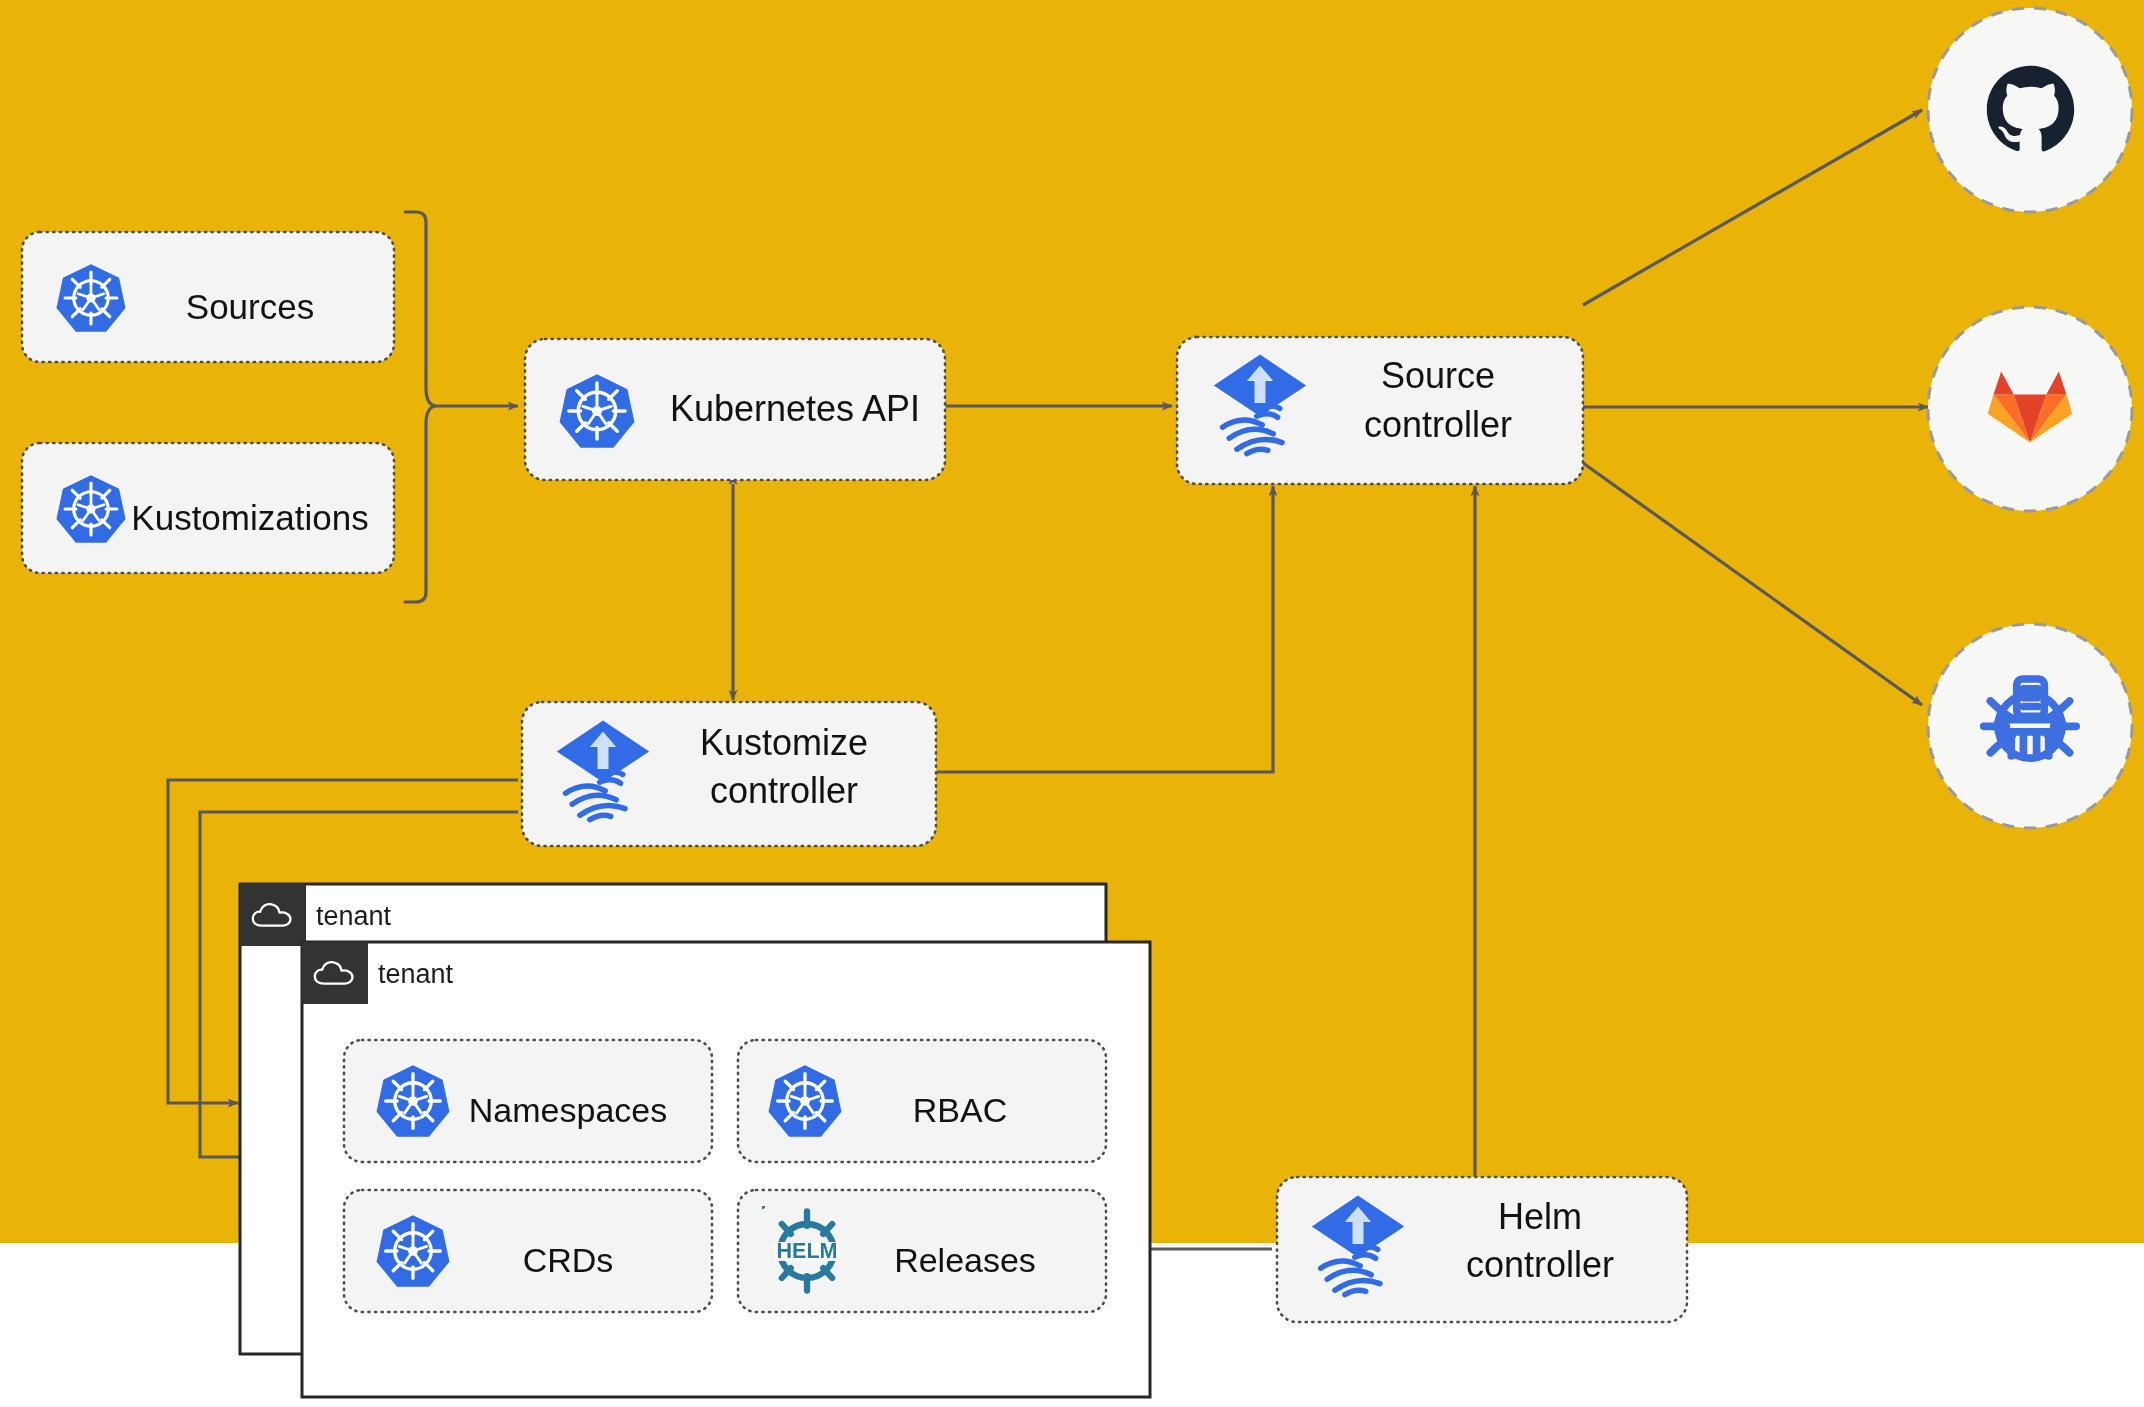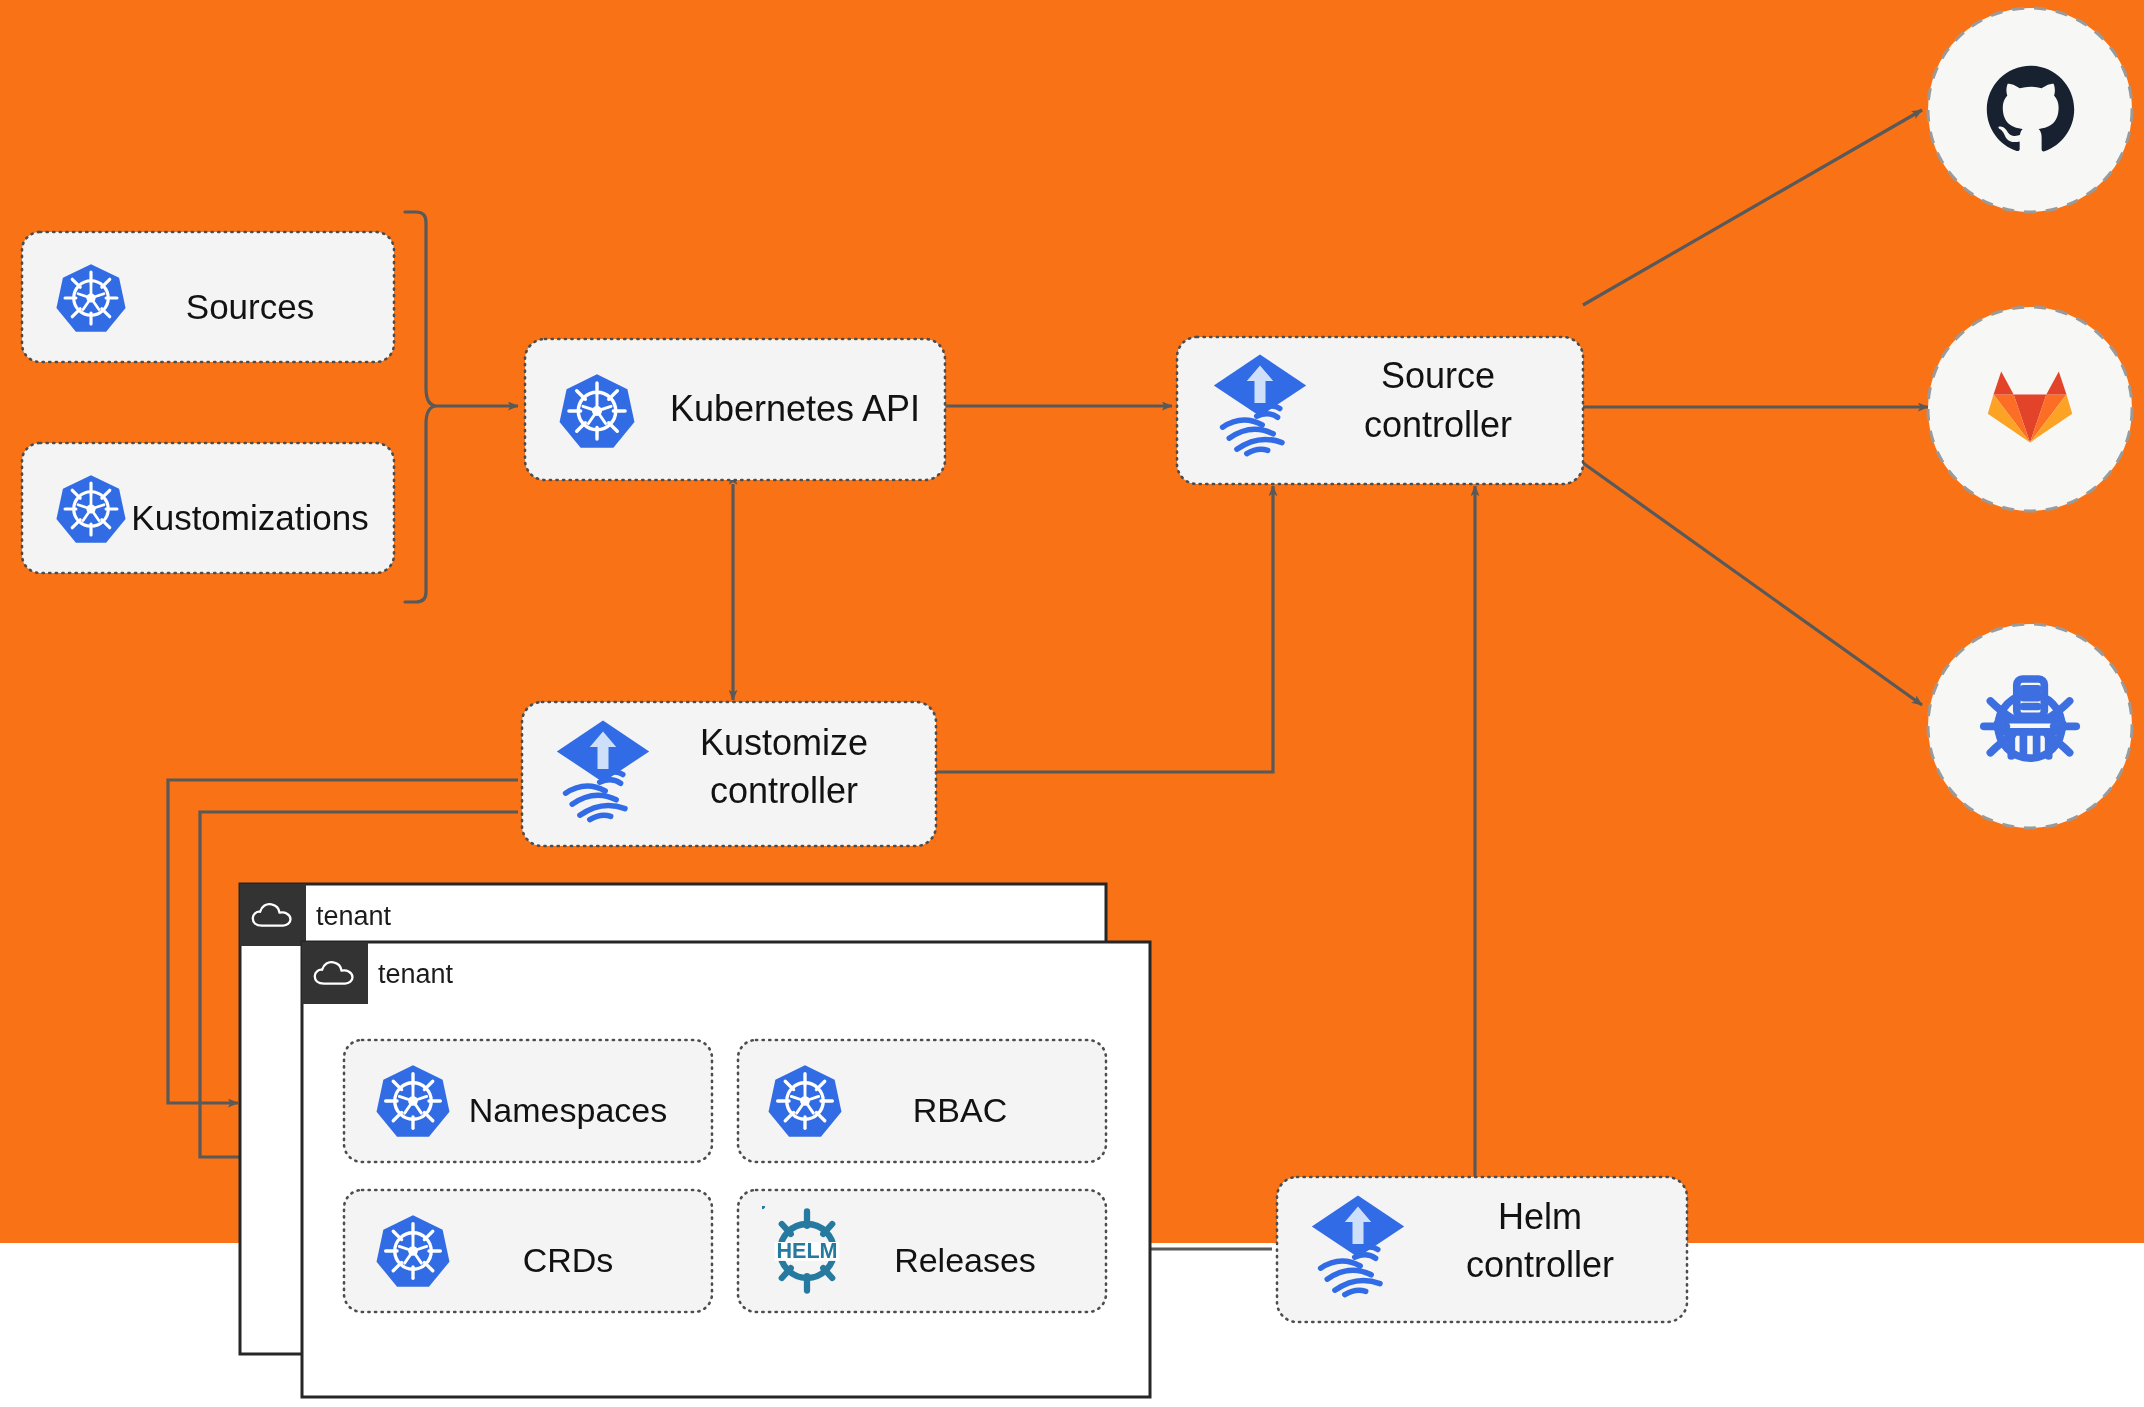--- a/index.html
+++ b/index.html
@@ -10,21 +10,21 @@
   body {
     width: 2144px;
     height: 1407px;
     font-family: "Liberation Sans", sans-serif;
     overflow: hidden;
   }
   #stage {
     position: relative;
     width: 2144px;
     height: 1243px;
-    background: #f97316;
+    background: #eab308;
   }
   svg.layer {
     position: absolute;
     left: 0;
     top: 0;
     width: 2144px;
     height: 1407px;
   }
   .node-label {
     font-family: "Liberation Sans", sans-serif;

